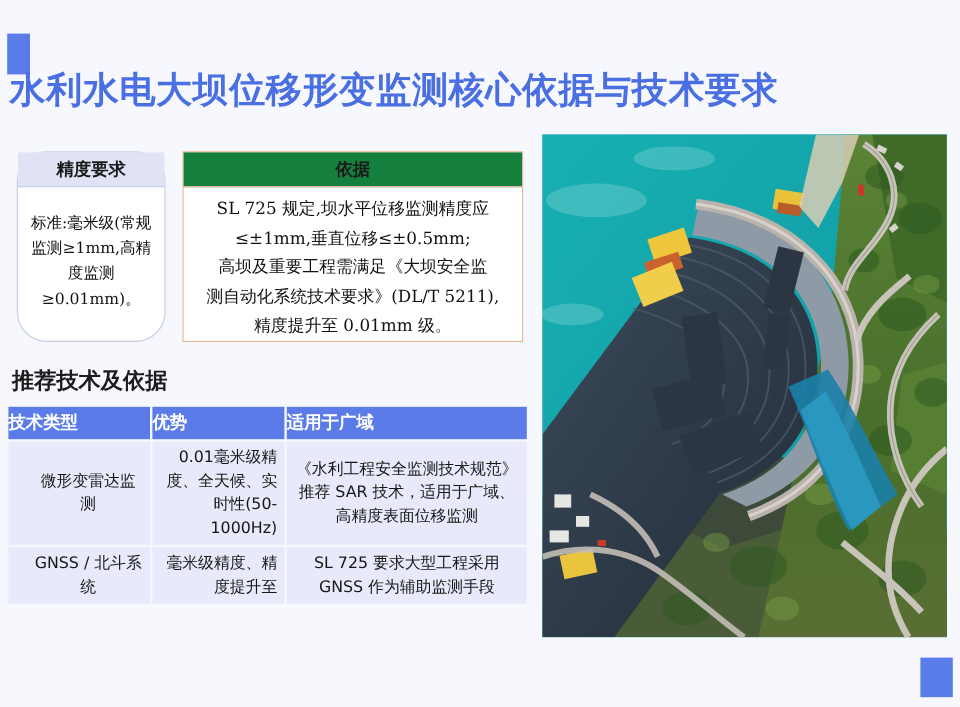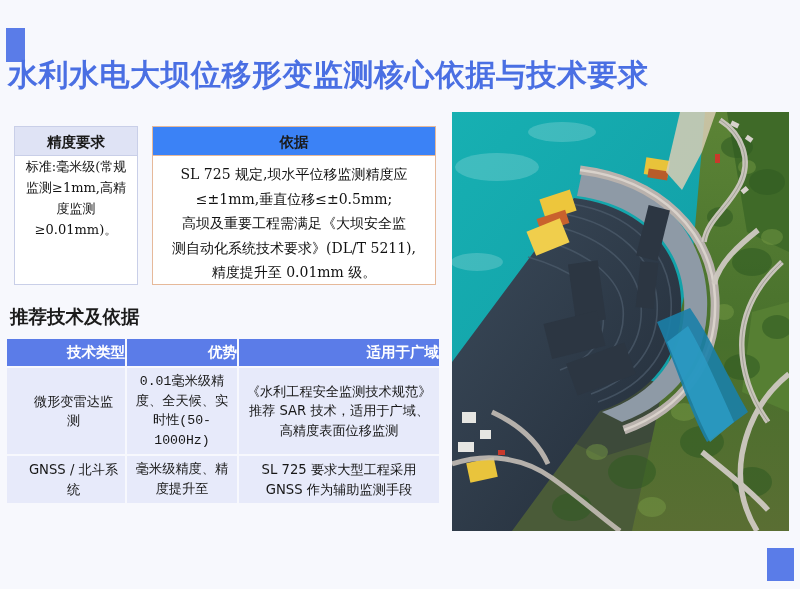--- a/index.html
+++ b/index.html
@@ -39,34 +39,34 @@
   .box-head {
     text-align: center; font-weight: 700;
     font-family: "DejaVu Serif", "Liberation Serif", serif;
     color: #1a1a1a;
   }
   .box-body {
     font-family: "DejaVu Serif", "Liberation Serif", serif;
     color: #111; text-align: center;
   }
 
-  #precision-box { left: 14px; top: 126px; width: 124px; height: 159px; }
+  #precision-box { left: 14px; top: 126px; width: 124px; height: 159px; border-radius: 25px; }
   #precision-box .box-head {
     background: #dfe3f5; font-size: 14.5px;
     height: 29px; line-height: 29px;
     border-bottom: 1px solid #c9cfe8;
   }
   #precision-box .box-body {
     font-size: 13px; line-height: 21px;
-    padding: 0 6px 0 6px;
+    padding: 20px 6px 0 6px;
   }
 
   #basis-box { left: 152px; top: 126px; width: 284px; height: 159px; border-color: #e6b99a; }
   #basis-box .box-head {
-    background: #3b82f6; font-size: 14.5px;
+    background: #15803d; font-size: 14.5px;
     height: 29px; line-height: 29px;
     border-bottom: 1px solid #e6b99a;
   }
   #basis-box .box-body {
     font-size: 14px; line-height: 24.5px;
     padding: 6px 10px 0 10px; text-align: center;
   }
   #basis-box .box-body p { margin: 0; }
 
   
@@ -79,31 +79,31 @@
   
   .tech-table {
     position: absolute; left: 5px; top: 337px;
     width: 432px;
     border-collapse: separate; border-spacing: 2px;
     table-layout: fixed;
   }
   .tech-table th {
     background: #5b7ce8; color: #ffffff;
     font-size: 14.5px; font-weight: 700;
-    height: 27px; text-align: right;
+    height: 27px; text-align: left;
     font-family: "DejaVu Sans", sans-serif;
   }
   .tech-table td {
     background: #e7eafa; color: #171717;
     font-size: 13.2px; line-height: 19.5px;
     padding: 4px 6px; vertical-align: middle;
     font-family: "DejaVu Sans", sans-serif;
   }
   .tech-table td.c0 { text-align: center; padding-left: 21px; }
-  .tech-table td.c1 { text-align: center; font-family: Liberation Mono, monospace; }
+  .tech-table td.c1 { text-align: right; }
   .tech-table td.c2 { text-align: center; }
   .col0 { width: 118px; }
   .col1 { width: 110px; }
   .col2 { width: 200px; }
 
   
   .photo {
     position: absolute; left: 452px; top: 112px;
     width: 337px; height: 419px;
     overflow: hidden; background: #18a0a8;

